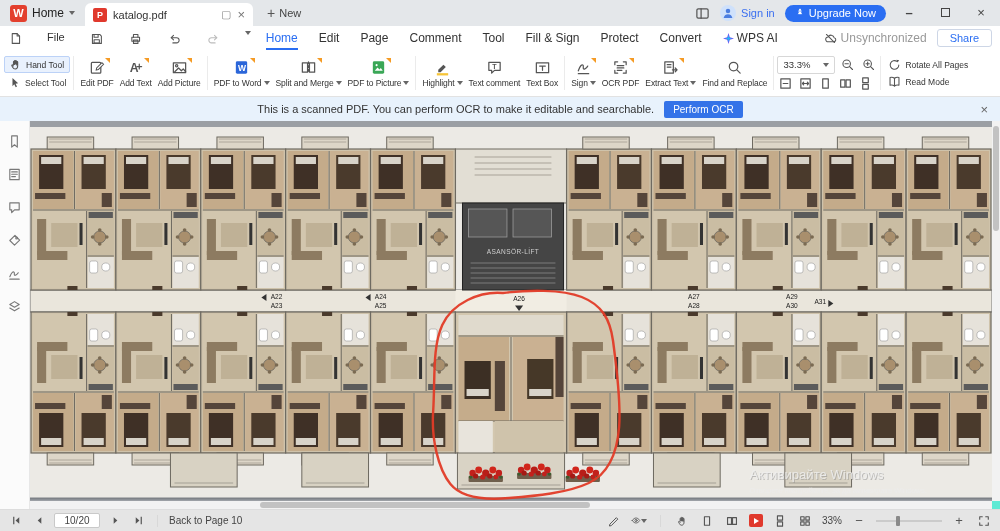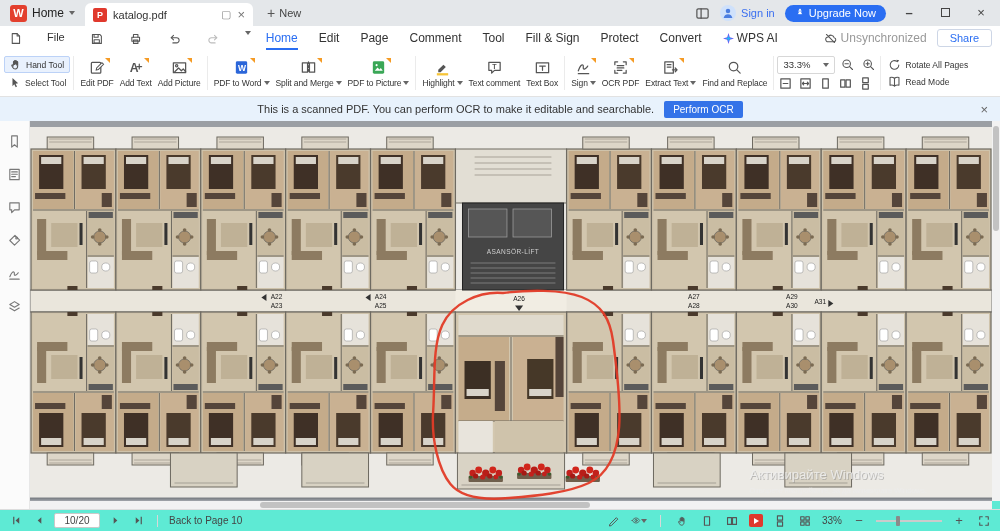--- a/index.html
+++ b/index.html
@@ -68,21 +68,21 @@
   .side-btn{width:20px;height:20px;display:flex;align-items:center;justify-content:center;cursor:pointer;}
   .sicn{stroke:#787878;fill:none;stroke-width:1.2;stroke-linejoin:round;stroke-linecap:round;}
   .doc-area{flex:1;position:relative;background:#5eead4;min-width:0;}
   .plan-svg{position:absolute;left:0;top:0;width:calc(100% - 8px);height:calc(100% - 8px);}
   .vscroll{position:absolute;right:0;top:0;bottom:8px;width:8px;background:#f2f2f2;}
   .vthumb{position:absolute;top:5px;left:1px;width:6px;height:105px;background:#c2c2c2;border-radius:3px;}
   .hscroll{position:absolute;left:0;right:8px;bottom:0;height:8px;background:#f2f2f2;}
   .hthumb{position:absolute;left:230px;top:1px;height:6px;width:330px;background:#c2c2c2;border-radius:3px;}
 
   
-  .statusbar{height:22px;background:#5eead4;border-top:1px solid #ddd;display:flex;align-items:center;padding:0 8px;font-size:10px;color:#444;flex-shrink:0;}
+  .statusbar{height:22px;background:#e5e5e5;border-top:1px solid #ddd;display:flex;align-items:center;padding:0 8px;font-size:10px;color:#444;flex-shrink:0;}
   .sb-left{display:flex;align-items:center;gap:7px;}
   .nav-ic{width:16px;height:16px;display:flex;align-items:center;justify-content:center;cursor:pointer;}
   .pagebox{border:1px solid #c9c9c9;background:#fff;border-radius:2px;width:46px;height:15px;display:flex;align-items:center;justify-content:center;font-size:10px;}
   .sb-sep{width:1px;height:12px;background:#d8d8d8;margin:0 4px;}
   .backlink{cursor:pointer;color:#444;}
   .sb-right{margin-left:auto;display:flex;align-items:center;gap:9px;}
   .sb-ic{width:16px;height:16px;display:flex;align-items:center;justify-content:center;cursor:pointer;}
   .playbtn{width:14px;height:13px;background:#e0392d;border-radius:2px;display:flex;align-items:center;justify-content:center;cursor:pointer;}
   .playbtn i{display:block;width:0;height:0;border-left:5px solid #fff;border-top:3.5px solid transparent;border-bottom:3.5px solid transparent;margin-left:1px;}
   .slider{width:66px;height:2px;background:#cbcbcb;position:relative;cursor:pointer;}

